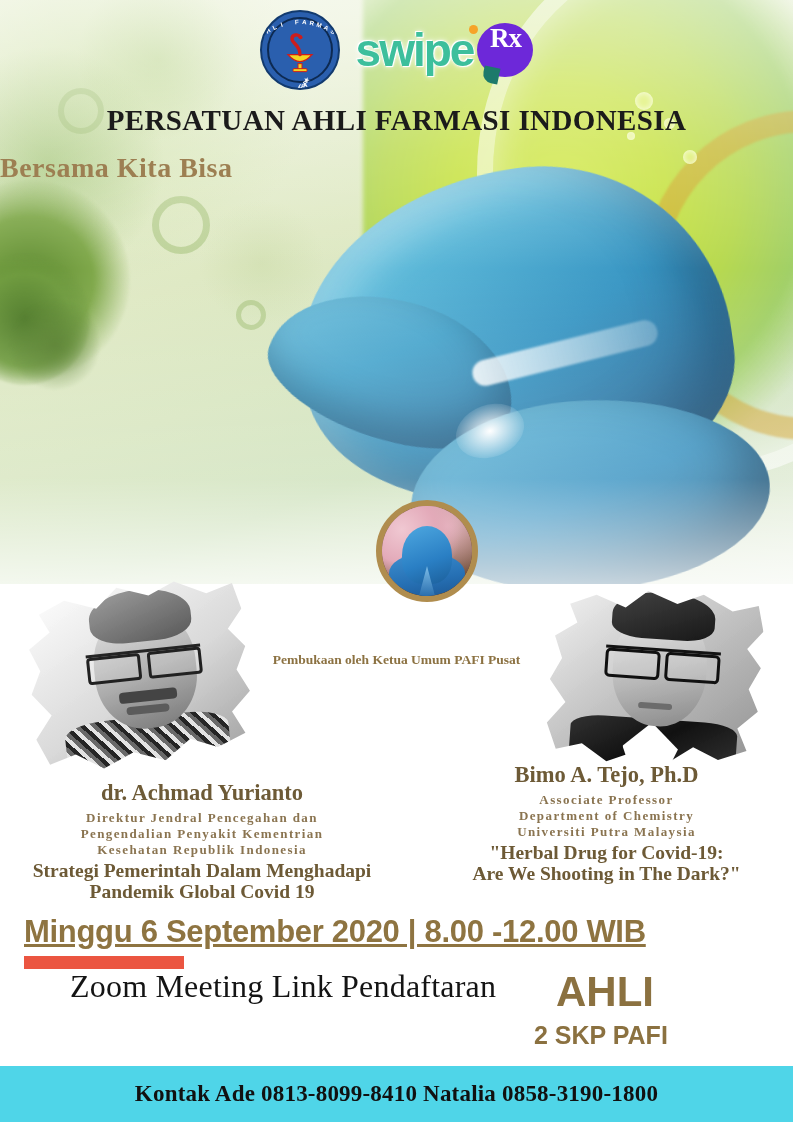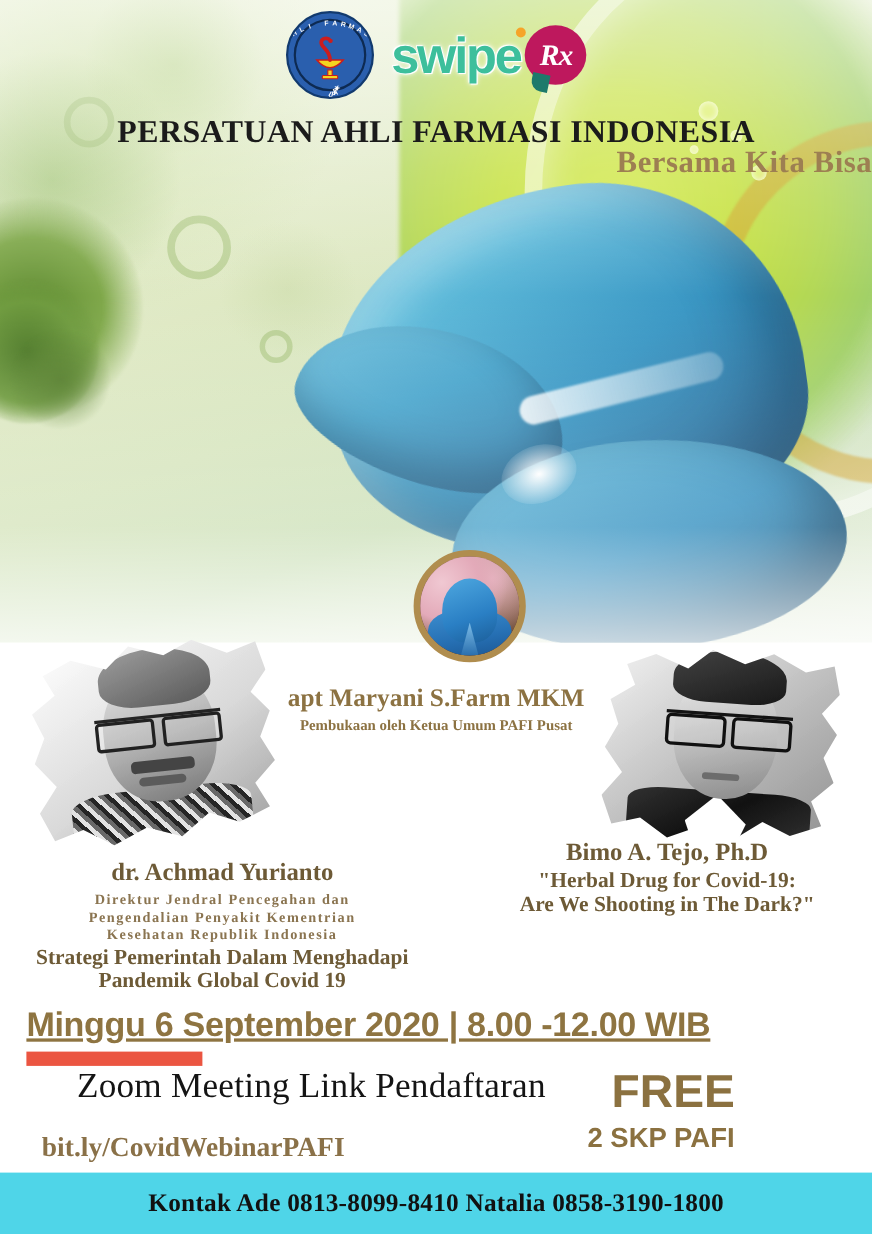--- a/index.html
+++ b/index.html
@@ -117,31 +117,31 @@
   .pafi-txt span{position:absolute;left:50%;top:50%;font-size:6.2px;font-weight:700;
     color:#ffffff;font-family:"Liberation Sans",sans-serif;transform-origin:0 32px;}
   .pafi-bowl{position:absolute;left:50%;top:50%;transform:translate(-50%,-44%);}
   .swipe-wrap{position:relative;display:flex;align-items:center;gap:4px;}
   .swipe-word{font-family:"Liberation Sans",sans-serif;font-weight:700;font-size:46px;
     color:#3dbf9c;letter-spacing:-2px;line-height:1;
     text-shadow:0 0 3px #fff,0 0 6px #fff,1px 1px 0 #fff,-1px -1px 0 #fff;}
   .swipe-dot{position:absolute;left:113px;top:2px;width:9px;height:9px;border-radius:50%;
     background:#f6a428;}
   .rx-bubble{position:relative;width:56px;height:54px;border-radius:50% 50% 50% 50%;
-    background:#be185d;display:flex;align-items:center;justify-content:center;font-style:italic;}
+    background:#6d28d9;display:flex;justify-content:center;}
   .rx-bubble:after{content:"";position:absolute;left:6px;bottom:-6px;width:16px;height:16px;
     background:#1d7a6b;border-radius:0 0 0 60%;transform:rotate(12deg);}
   .rx-txt{font-family:"Liberation Serif",serif;font-weight:700;font-size:27px;color:#fff;
     letter-spacing:-1px;position:relative;z-index:2;}
 
   
   .h-assoc{position:absolute;left:0;top:104px;width:793px;text-align:center;z-index:6;
     font-family:"Liberation Serif",serif;font-weight:700;font-size:29px;color:#1b1b1b;
     letter-spacing:.4px;}
-  .h-tag{position:absolute;left:0;top:132px;width:793px;text-align:right;z-index:6;
+  .h-tag{position:absolute;left:0;top:152px;width:793px;text-align:left;z-index:6;
     font-family:"Liberation Serif",serif;font-weight:700;font-size:28px;color:#9d7f52;
     letter-spacing:.5px;}
   .h-main{position:absolute;left:0;top:163px;width:793px;text-align:center;z-index:6;
     font-family:"Liberation Sans",sans-serif;font-weight:700;color:#7d6141;
     font-size:64px;line-height:.95;letter-spacing:-1px;}
   .h-main .l2{display:block;}
 
   
   .body-wrap{position:absolute;left:0;top:584px;width:793px;height:482px;background:#fff;z-index:4;}
 
@@ -373,21 +373,20 @@
 
   <div class="body-wrap"></div>
 
   <div class="center-photo">
     <div class="cp-bg"></div>
     <div class="cp-body"></div>
     <div class="cp-face"></div>
     <div class="cp-hijab"></div>
     <div class="cp-collar"></div>
   </div>
-  <div class="center-name">apt Maryani S.Farm MKM</div>
   <div class="center-sub">Pembukaan oleh Ketua Umum PAFI Pusat</div>
 
   <div class="brush left-photo">
     <div class="bw">
       <div class="lp-bg"></div>
       <div class="lp-batik"></div>
       <div class="lp-face"></div>
       <div class="lp-hair"></div>
       <div class="lp-glass"></div>
       <div class="lp-mous"></div>
@@ -415,31 +414,35 @@
       <div>Kesehatan Republik Indonesia</div>
     </div>
     <div class="topic">
       <div>Strategi Pemerintah Dalam Menghadapi</div>
       <div>Pandemik Global Covid  19</div>
     </div>
   </div>
 
   <div class="spk spk-right">
     <div class="name">Bimo A. Tejo, Ph.D</div>
+    <div class="role">
+      <div>Associate Professor</div>
+      <div>Department of Chemistry</div>
+      <div>Universiti Putra Malaysia</div>
+    </div>
     <div class="topic">
       <div>"Herbal Drug for Covid-19:</div>
       <div>Are We Shooting in The Dark?"</div>
     </div>
   </div>
 
   <div class="datetime">Minggu  6 September  2020 | 8.00 -12.00 WIB</div>
   <div class="redbar"></div>
   <div class="zoomline">Zoom Meeting  Link  Pendaftaran</div>
-  <div class="bitly">bit.ly/CovidWebinarPAFI</div>
-  <div class="free">FREE</div>
+  <div class="free">AHLI</div>
   <div class="skp">2 SKP PAFI</div>
 
 
   <div class="contact">
     <span>Kontak Ade 0813-8099-8410 Natalia 0858-3190-1800</span>
   </div>
 
 </div>
 
 </body></html>

